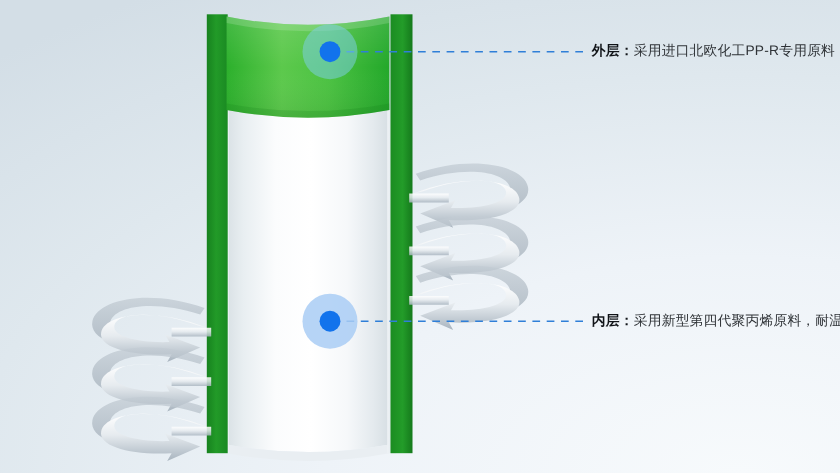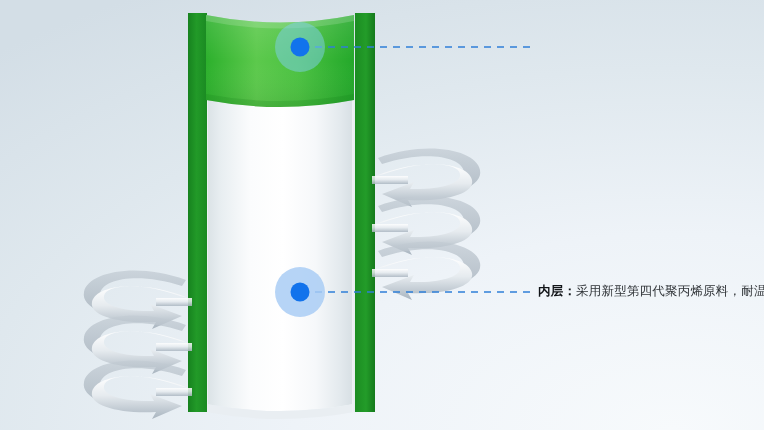--- a/index.html
+++ b/index.html
@@ -155,18 +155,21 @@
     <g>
       <circle class="halo-outer" cx="300" cy="47" r="25"></circle>
       <circle class="dot-core" cx="300" cy="47" r="9.5"></circle>
     </g>
     <g>
       <circle class="halo-inner" cx="300" cy="292" r="25"></circle>
       <circle class="dot-core" cx="300" cy="292" r="9.5"></circle>
     </g>
   </svg>
 
+  <div class="callout" id="callout-outer">
+    <span class="lead">外层：</span><span>采用进口北欧化工PP-R专用原料</span>
+  </div>
 
   <div class="callout" id="callout-inner">
     <span class="lead">内层：</span><span>采用新型第四代聚丙烯原料，耐温抗压</span>
   </div>
 
 </div>
 
 </body></html>

